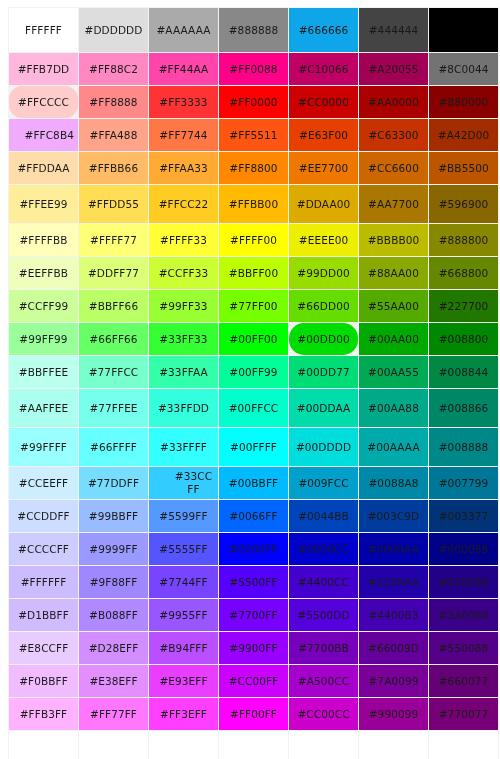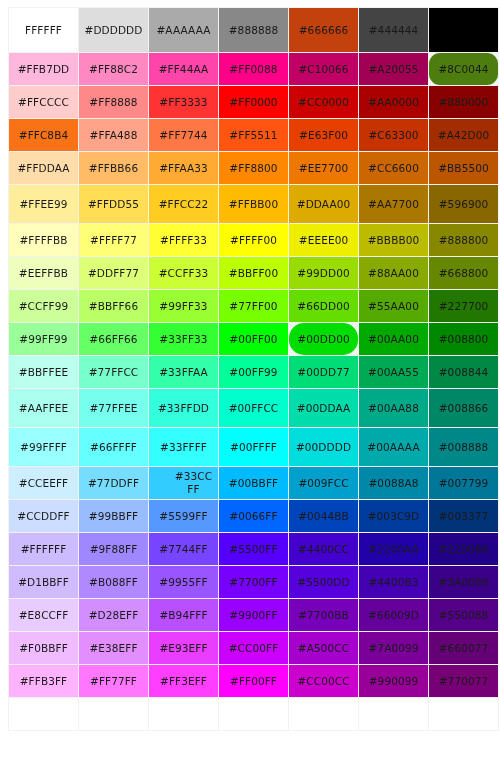--- a/index.html
+++ b/index.html
@@ -55,44 +55,44 @@
 <body>
 
 <div id="palette-wrap">
   <table class="palette">
     <tbody>
         <tr class="header-row">
           <td style="background: rgb(255, 255, 255); color: rgb(26, 26, 26);">FFFFFF</td>
           <td style="background: rgb(221, 221, 221); color: rgb(26, 26, 26);">#DDDDDD</td>
           <td style="background: rgb(170, 170, 170); color: rgb(26, 26, 26);">#AAAAAA</td>
           <td style="background: rgb(136, 136, 136); color: rgb(26, 26, 26);">#888888</td>
-          <td style="background: #c2410c; color: rgb(26, 26, 26);">#666666</td>
+          <td style="background: #0ea5e9; color: rgb(26, 26, 26);">#666666</td>
           <td style="background: rgb(68, 68, 68); color: rgb(26, 26, 26);">#444444</td>
           <td style="background: rgb(0, 0, 0); color: rgb(0, 0, 0);"></td>
         </tr>
         <tr>
           <td style="background: rgb(255, 183, 221); color: rgb(26, 26, 26);">#FFB7DD</td>
           <td style="background: rgb(255, 136, 194); color: rgb(26, 26, 26);">#FF88C2</td>
           <td style="background: rgb(255, 68, 170); color: rgb(26, 26, 26);">#FF44AA</td>
           <td style="background: rgb(255, 0, 136); color: rgb(26, 26, 26);">#FF0088</td>
           <td style="background: rgb(193, 0, 102); color: rgb(26, 26, 26);">#C10066</td>
           <td style="background: rgb(162, 0, 85); color: rgb(26, 26, 26);">#A20055</td>
-          <td style="background: #4d7c0f; color: rgb(26, 26, 26); border-radius: 11px;">#8C0044</td>
-        </tr>
-        <tr>
-          <td style="background: rgb(255, 204, 204); color: rgb(26, 26, 26);">#FFCCCC</td>
+          <td style="background: #737373; color: rgb(26, 26, 26);">#8C0044</td>
+        </tr>
+        <tr>
+          <td style="background: rgb(255, 204, 204); color: rgb(26, 26, 26); border-radius: 13px;">#FFCCCC</td>
           <td style="background: rgb(255, 136, 136); color: rgb(26, 26, 26);">#FF8888</td>
           <td style="background: rgb(255, 51, 51); color: rgb(26, 26, 26);">#FF3333</td>
           <td style="background: rgb(255, 0, 0); color: rgb(26, 26, 26);">#FF0000</td>
           <td style="background: rgb(204, 0, 0); color: rgb(26, 26, 26);">#CC0000</td>
           <td style="background: rgb(170, 0, 0); color: rgb(26, 26, 26);">#AA0000</td>
           <td style="background: rgb(136, 0, 0); color: rgb(26, 26, 26);">#880000</td>
         </tr>
         <tr>
-          <td style="background: #f97316; color: rgb(26, 26, 26);">#FFC8B4</td>
+          <td style="background: #f0abfc; color: rgb(26, 26, 26); text-align: right;">#FFC8B4</td>
           <td style="background: rgb(255, 164, 136); color: rgb(26, 26, 26);">#FFA488</td>
           <td style="background: rgb(255, 119, 68); color: rgb(26, 26, 26); margin-top: 36px;">#FF7744</td>
           <td style="background: rgb(255, 85, 17); color: rgb(26, 26, 26);">#FF5511</td>
           <td style="background: rgb(230, 63, 0); color: rgb(26, 26, 26);">#E63F00</td>
           <td style="background: rgb(198, 51, 0); color: rgb(26, 26, 26);">#C63300</td>
           <td style="background: rgb(164, 45, 0); color: rgb(26, 26, 26);">#A42D00</td>
         </tr>
         <tr>
           <td style="background: rgb(255, 221, 170); color: rgb(26, 26, 26);">#FFDDAA</td>
           <td style="background: rgb(255, 187, 102); color: rgb(26, 26, 26);">#FFBB66</td>
@@ -186,20 +186,29 @@
         <tr>
           <td style="background: rgb(204, 221, 255); color: rgb(26, 26, 26);">#CCDDFF</td>
           <td style="background: rgb(153, 187, 255); color: rgb(26, 26, 26);">#99BBFF</td>
           <td style="background: rgb(85, 153, 255); color: rgb(26, 26, 26);">#5599FF</td>
           <td style="background: rgb(0, 102, 255); color: rgb(26, 26, 26);">#0066FF</td>
           <td style="background: rgb(0, 68, 187); color: rgb(26, 26, 26); margin-top: 40px;">#0044BB</td>
           <td style="background: rgb(0, 60, 157); color: rgb(26, 26, 26);">#003C9D</td>
           <td style="background: rgb(0, 51, 119); color: rgb(26, 26, 26);">#003377</td>
         </tr>
         <tr>
+          <td style="background: rgb(204, 204, 255); color: rgb(26, 26, 26);">#CCCCFF</td>
+          <td style="background: rgb(153, 153, 255); color: rgb(26, 26, 26);">#9999FF</td>
+          <td style="background: rgb(85, 85, 255); color: rgb(26, 26, 26);">#5555FF</td>
+          <td style="background: rgb(0, 0, 255); color: rgb(26, 26, 26);">#0000FF</td>
+          <td style="background: rgb(0, 0, 204); color: rgb(26, 26, 26);">#0000CC</td>
+          <td style="background: rgb(0, 0, 170); color: rgb(26, 26, 26);">#0000AA</td>
+          <td style="background: rgb(0, 0, 136); color: rgb(26, 26, 26);">#000088</td>
+        </tr>
+        <tr>
           <td style="background: rgb(204, 187, 255); color: rgb(26, 26, 26);">#FFFFFF</td>
           <td style="background: rgb(159, 136, 255); color: rgb(26, 26, 26);">#9F88FF</td>
           <td style="background: rgb(119, 68, 255); color: rgb(26, 26, 26);">#7744FF</td>
           <td style="background: rgb(85, 0, 255); color: rgb(26, 26, 26);">#5500FF</td>
           <td style="background: rgb(68, 0, 204); color: rgb(26, 26, 26);">#4400CC</td>
           <td style="background: rgb(34, 0, 170); color: rgb(26, 26, 26);">#2200AA</td>
           <td style="background: rgb(34, 0, 136); color: rgb(26, 26, 26);">#220088</td>
         </tr>
         <tr>
           <td style="background: rgb(209, 187, 255); color: rgb(26, 26, 26);">#D1BBFF</td>

